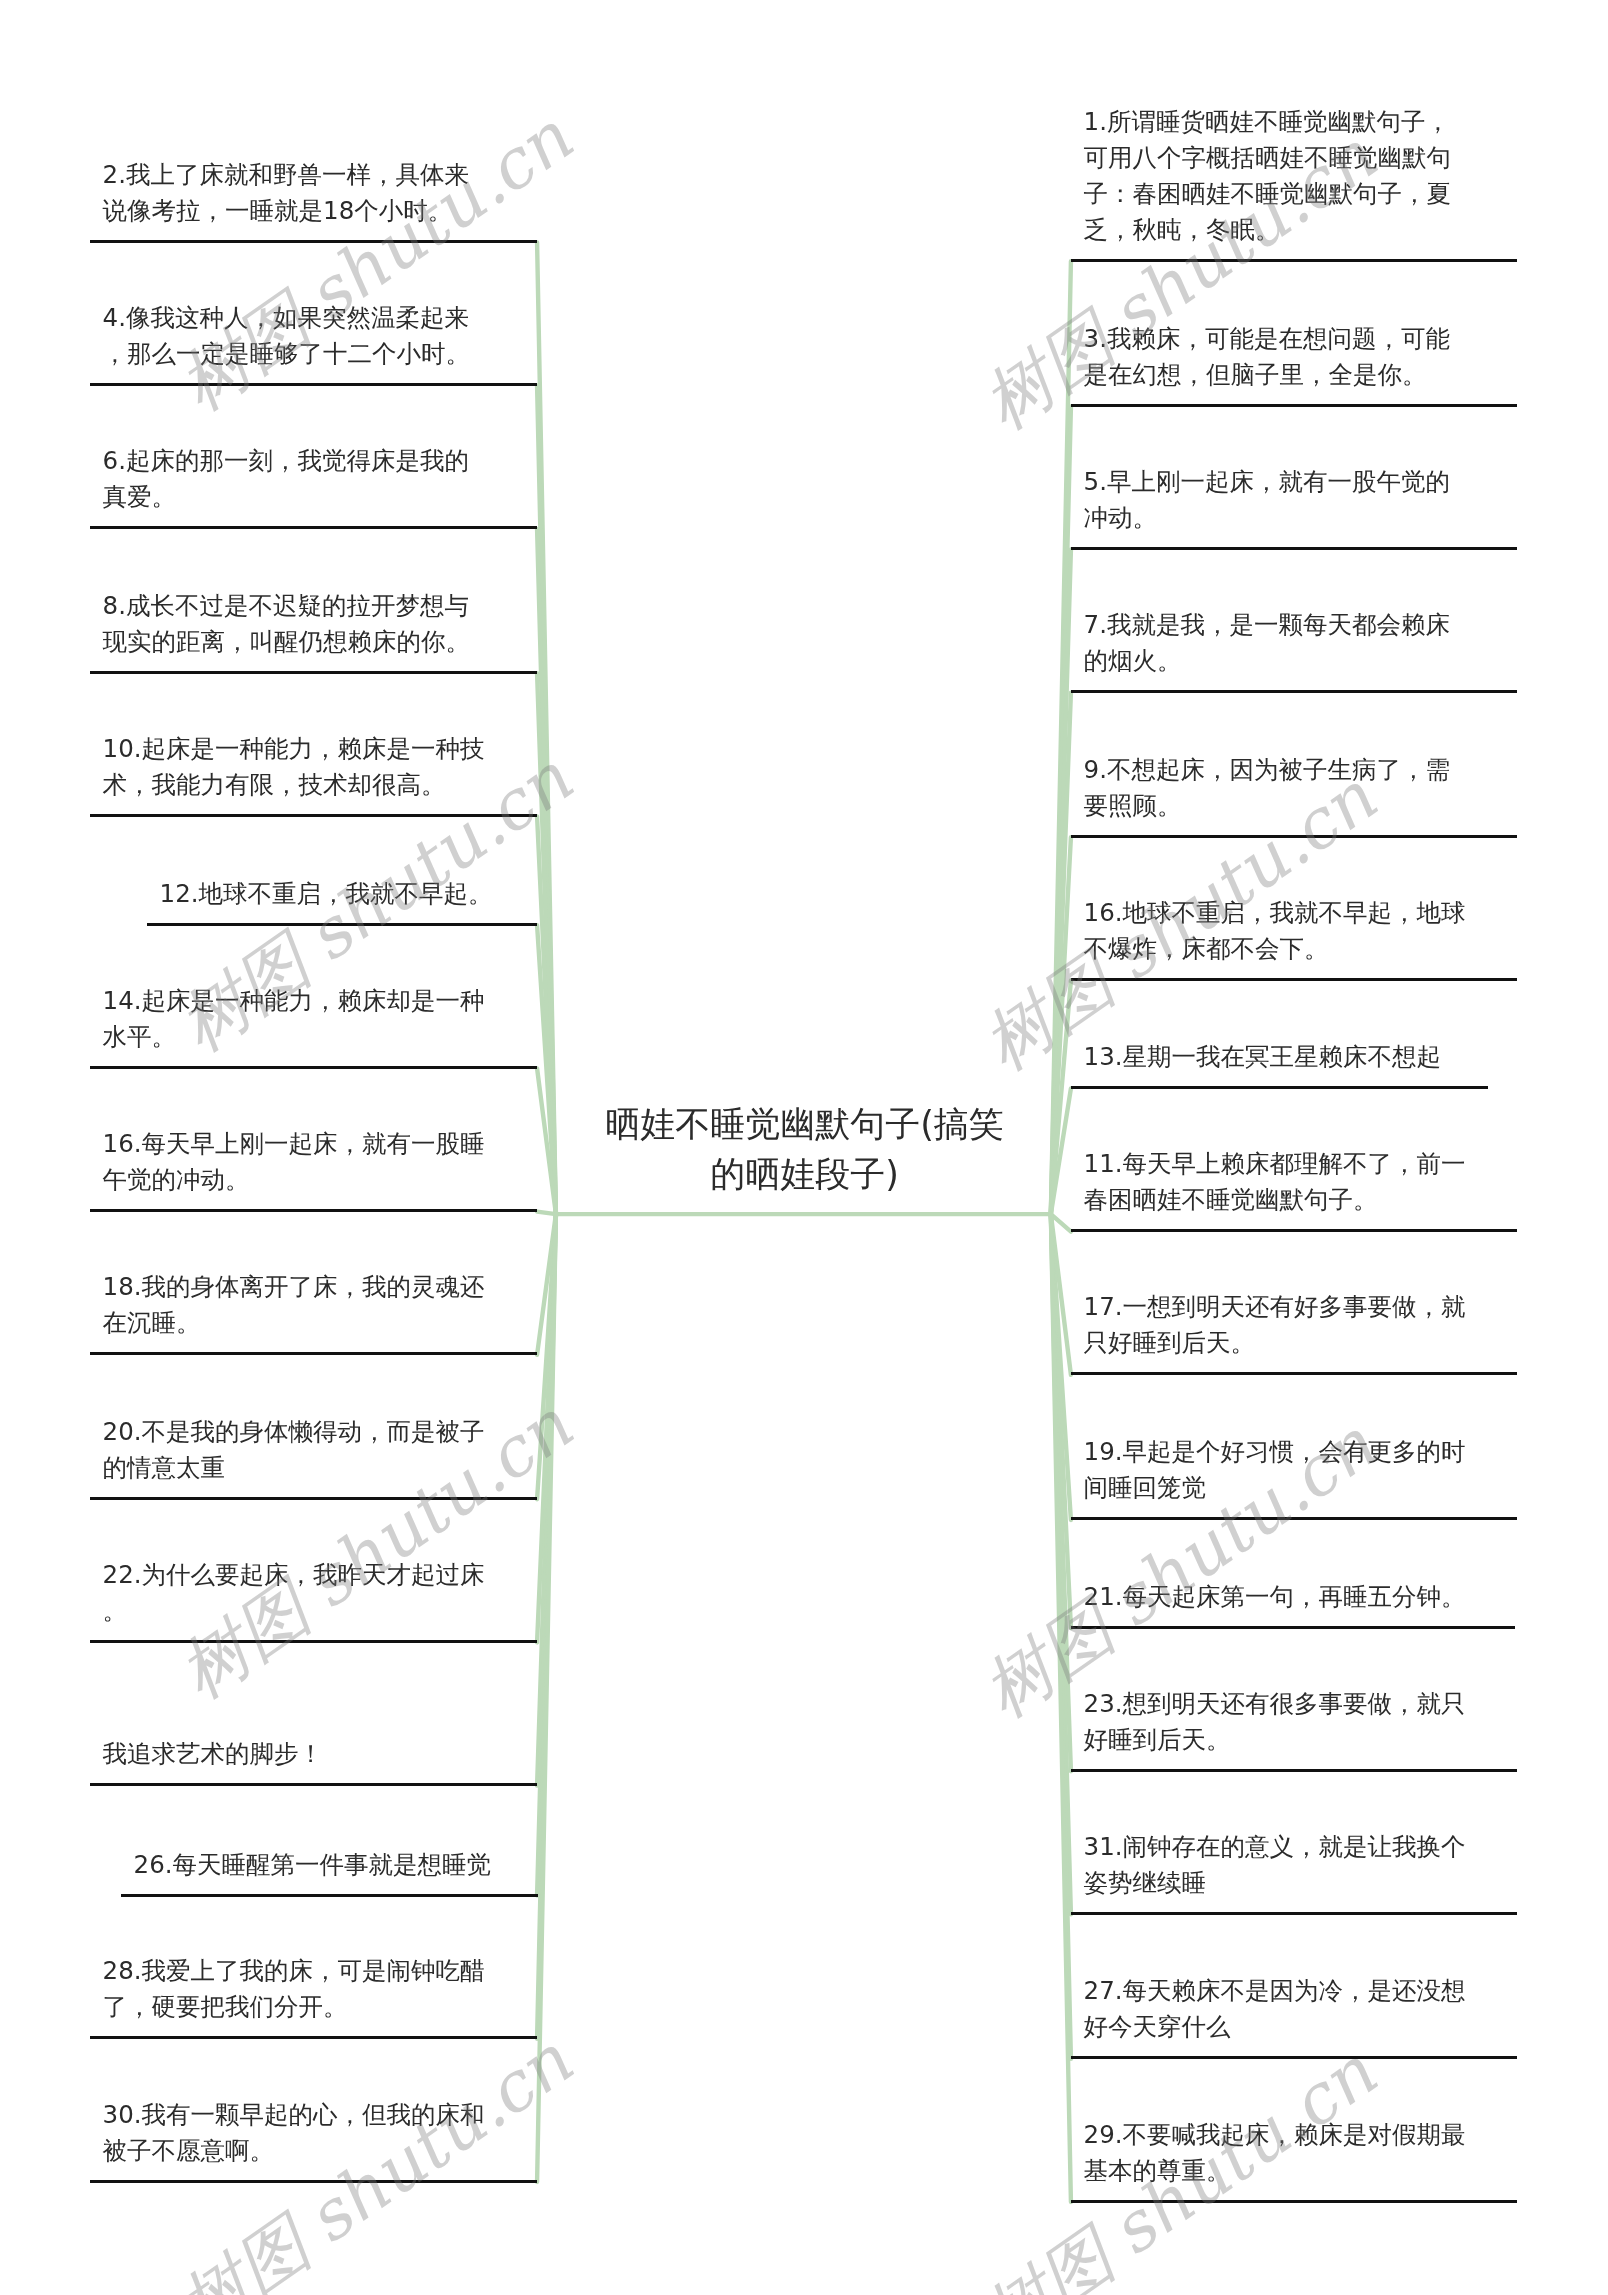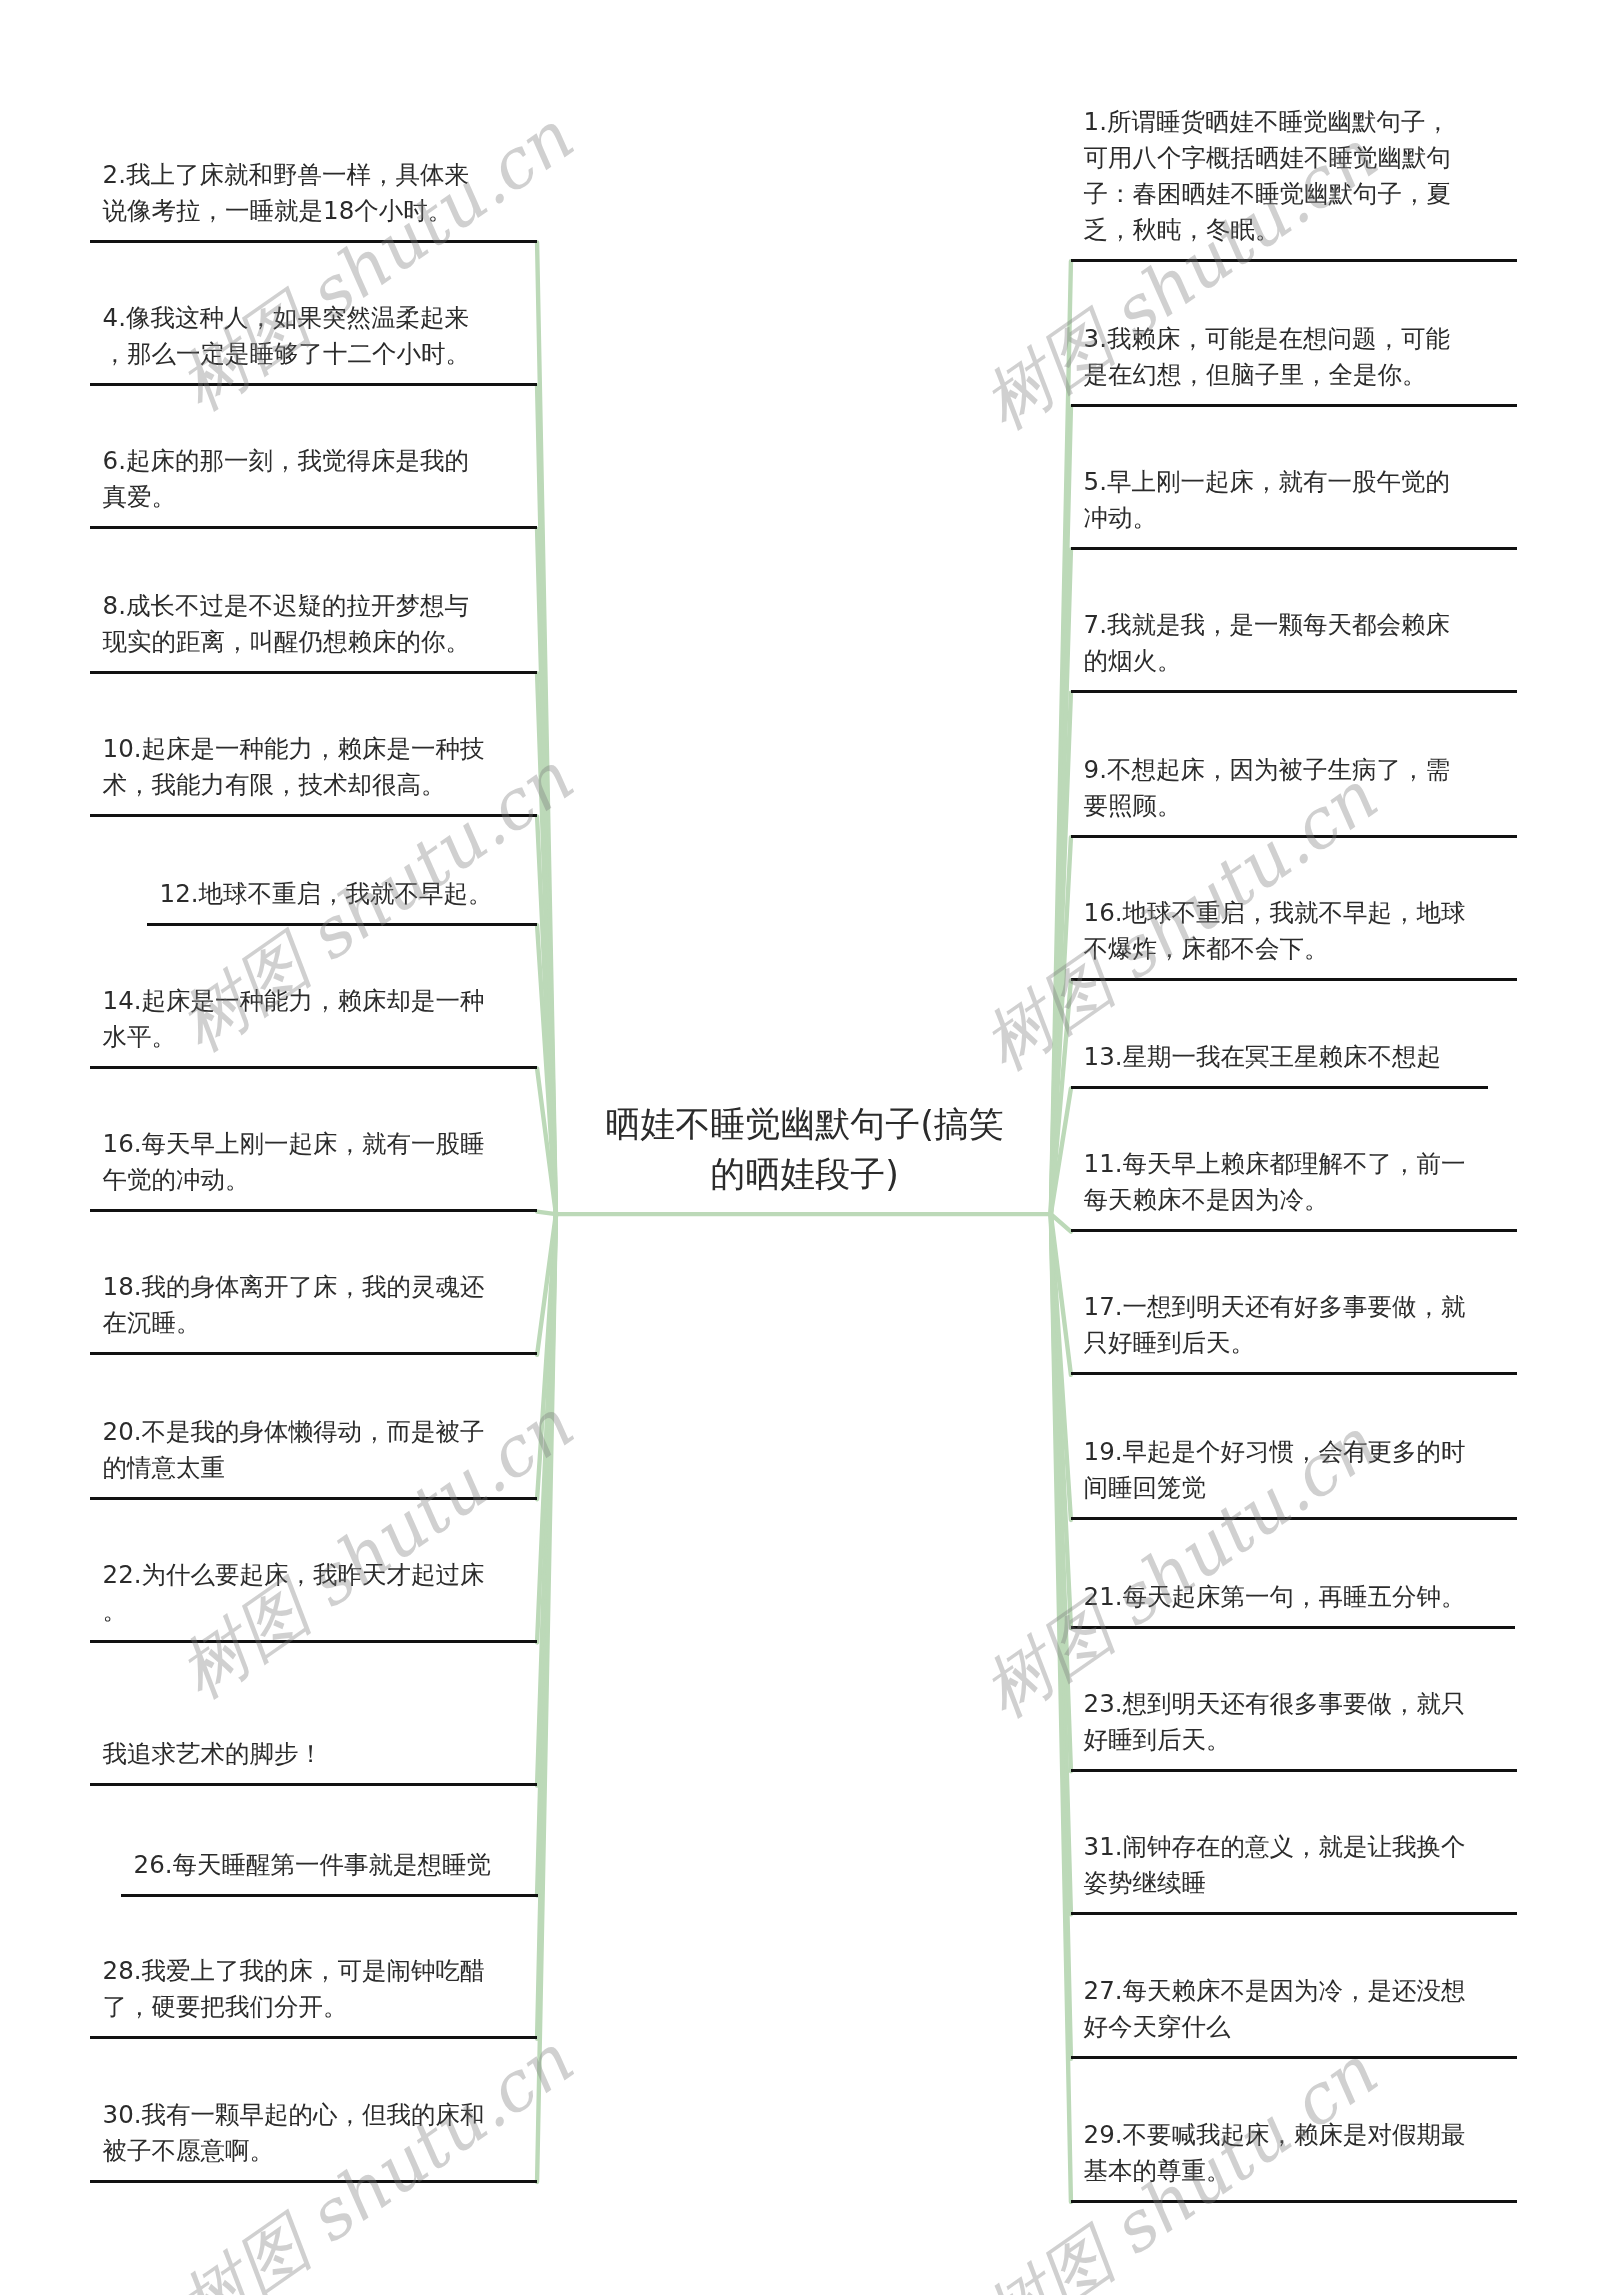--- a/index.html
+++ b/index.html
@@ -212,21 +212,21 @@
       </div>
       <div class="node" style="left: 1071px; width: 417px; top: 1013px; height: 76px;">
         <div class="text">
           <div>13.星期一我在冥王星赖床不想起</div>
         </div>
         <div class="underline"></div>
       </div>
       <div class="node" style="left: 1071px; width: 446px; top: 1120px; height: 112px;">
         <div class="text">
           <div>11.每天早上赖床都理解不了，前一</div>
-          <div>每天赖床不是因为冷。</div>
+          <div>春困晒娃不睡觉幽默句子。</div>
         </div>
         <div class="underline"></div>
       </div>
       <div class="node" style="left: 1071px; width: 446px; top: 1263px; height: 112px;">
         <div class="text">
           <div>17.一想到明天还有好多事要做，就</div>
           <div>只好睡到后天。</div>
         </div>
         <div class="underline"></div>
       </div>

